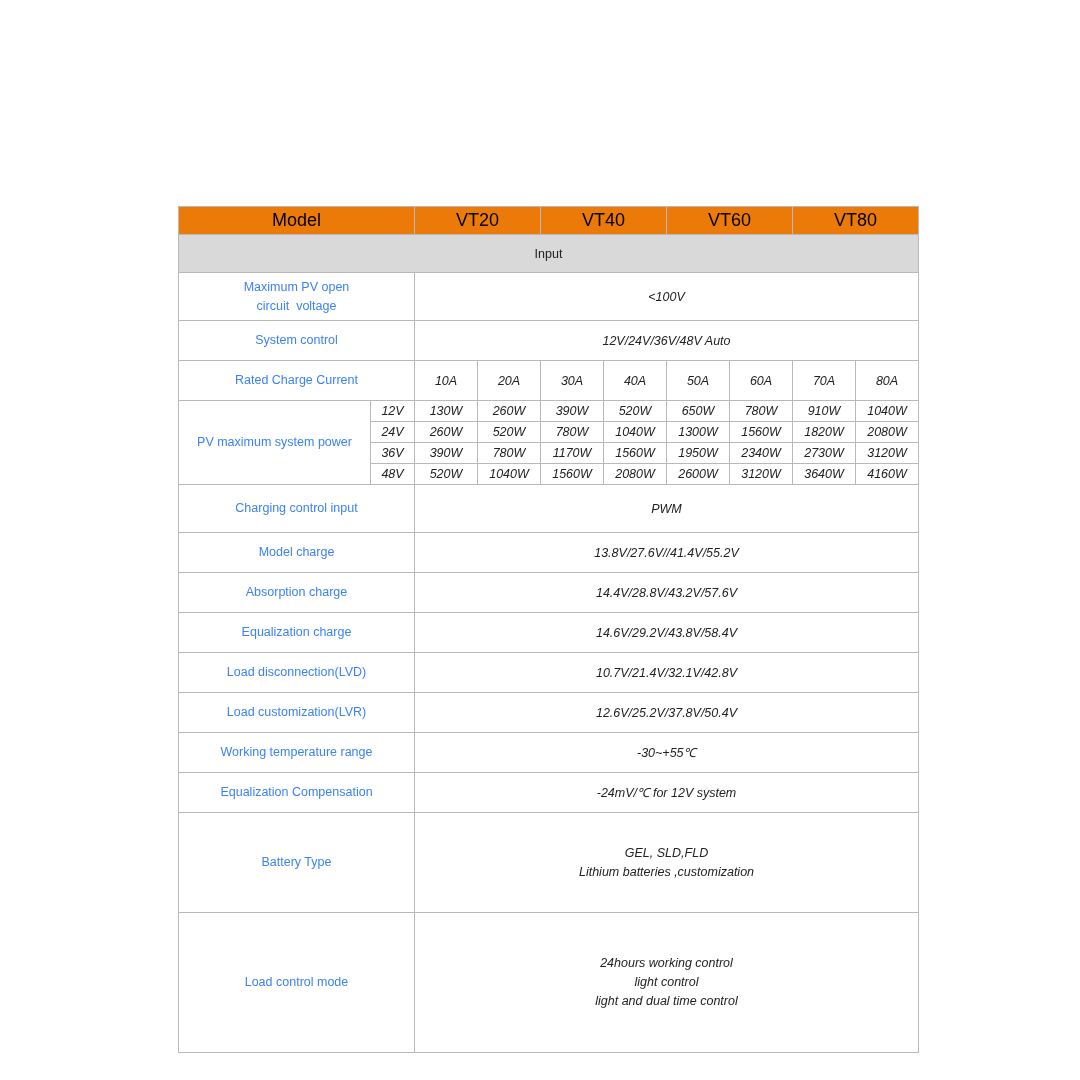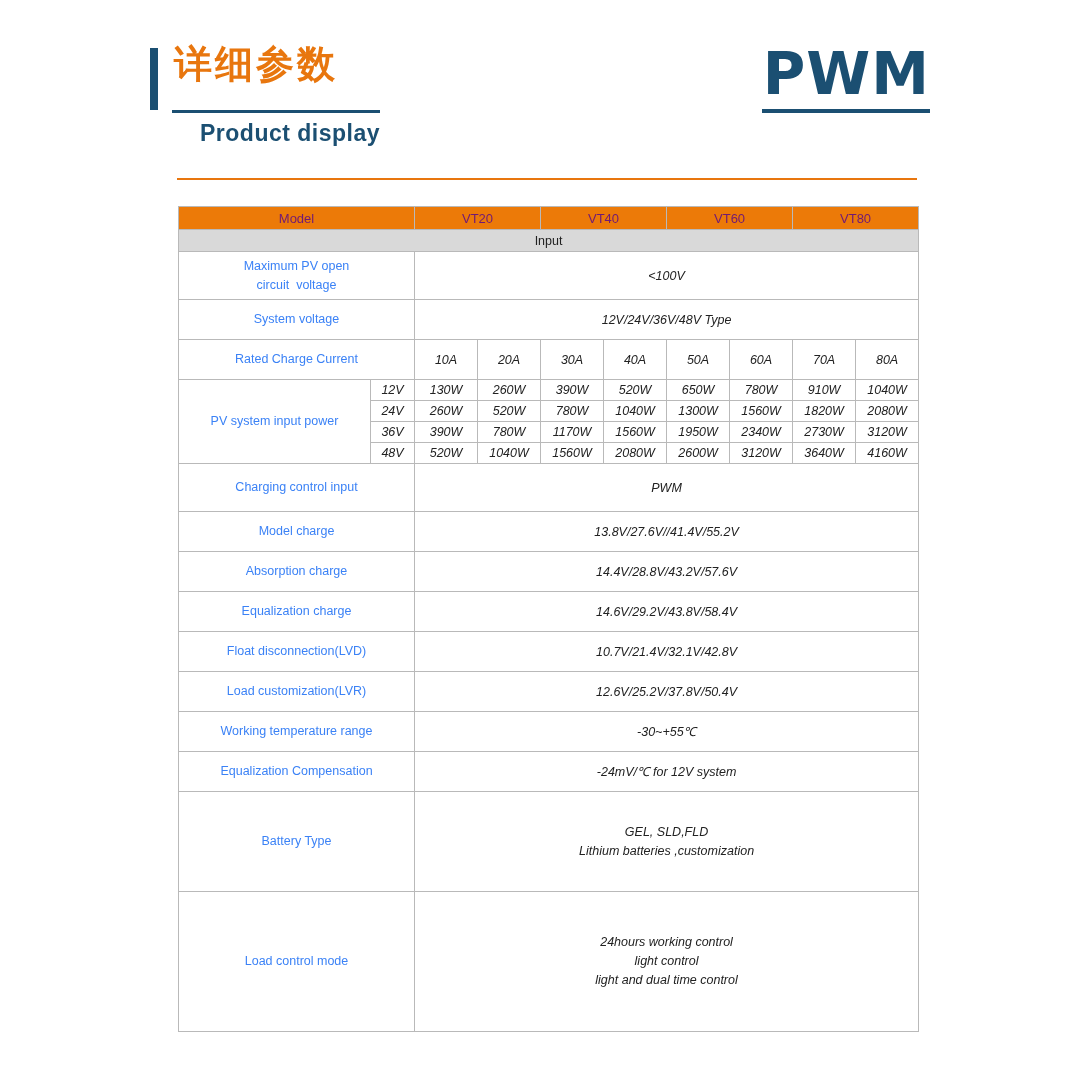--- a/index.html
+++ b/index.html
@@ -102,29 +102,29 @@
   }
   table.spec td, table.spec th {
     border: 1px solid #b9b9b9;
     padding: 3px 4px;
     text-align: center;
     vertical-align: middle;
     font-weight: normal;
   }
   .hdr td {
     background: #ec7a08;
-    color: #701a75;
-    font-size: 13px;
+    color: #000000;
+    font-size: 18px;
     height: 23px;
     border-color: #ec7a08;
   }
   .section-row td {
     background: #d9d9d9;
     color: #222;
-    height: 22px;
+    height: 38px;
     font-size: 12.5px;
   }
   .lbl {
     text-align: center;
     font-size: 12.5px;
     color: #3b82f6;
     line-height: 1.35;
   }
   .val {
     font-size: 12.5px;
@@ -135,33 +135,20 @@
 
   .multiline { line-height: 1.45; }
   .lh-batt { line-height: 1.5; margin-left: 47px; }
   .lh-load { line-height: 1.5; }
 </style>
 </head>
 <body>
 
 <div class="page">
 
-  <div class="header">
-    <div class="title-block">
-      <div class="title-bar"></div>
-      <div class="title-cn">详细参数</div>
-      <div class="title-underline"></div>
-      <div class="title-en">Product display</div>
-    </div>
-    <div class="brand">
-      <div class="brand-text">PWM</div>
-      <div class="brand-rule"></div>
-    </div>
-    <div class="header-rule"></div>
-  </div>
 
   <div class="table-wrap">
     <table class="spec">
       <colgroup>
         <col style="width:192px">
         <col style="width:44px">
         <col style="width:63px">
         <col style="width:63px">
         <col style="width:63px">
         <col style="width:63px">
@@ -183,38 +170,38 @@
         <tr class="section-row">
           <td colspan="10">Input</td>
         </tr>
 
         <tr>
           <td colspan="2" class="lbl r-tall multiline">Maximum PV open<br>circuit&nbsp; voltage</td>
           <td colspan="8" class="val">&lt;100V</td>
         </tr>
 
         <tr>
-          <td colspan="2" class="lbl r-mid">System voltage</td>
-          <td colspan="8" class="val">12V/24V/36V/48V Type</td>
+          <td colspan="2" class="lbl r-mid">System control</td>
+          <td colspan="8" class="val">12V/24V/36V/48V Auto</td>
         </tr>
 
         <tr>
           <td colspan="2" class="lbl r-mid">Rated Charge Current</td>
           <td class="val">10A</td>
           <td class="val">20A</td>
           <td class="val">30A</td>
           <td class="val">40A</td>
           <td class="val">50A</td>
           <td class="val">60A</td>
           <td class="val">70A</td>
           <td class="val">80A</td>
         </tr>
 
         <tr>
-          <td rowspan="4" class="lbl">PV system input power</td>
+          <td rowspan="4" class="lbl">PV maximum system power</td>
           <td class="val">12V</td>
           <td class="val">130W</td>
           <td class="val">260W</td>
           <td class="val">390W</td>
           <td class="val">520W</td>
           <td class="val">650W</td>
           <td class="val">780W</td>
           <td class="val">910W</td>
           <td class="val">1040W</td>
         </tr>
@@ -266,21 +253,21 @@
           <td colspan="2" class="lbl r-mid">Absorption charge</td>
           <td colspan="8" class="val">14.4V/28.8V/43.2V/57.6V</td>
         </tr>
 
         <tr>
           <td colspan="2" class="lbl r-mid">Equalization charge</td>
           <td colspan="8" class="val">14.6V/29.2V/43.8V/58.4V</td>
         </tr>
 
         <tr>
-          <td colspan="2" class="lbl r-mid">Float disconnection(LVD)</td>
+          <td colspan="2" class="lbl r-mid">Load disconnection(LVD)</td>
           <td colspan="8" class="val">10.7V/21.4V/32.1V/42.8V</td>
         </tr>
 
         <tr>
           <td colspan="2" class="lbl r-mid">Load customization(LVR)</td>
           <td colspan="8" class="val">12.6V/25.2V/37.8V/50.4V</td>
         </tr>
 
         <tr>
           <td colspan="2" class="lbl r-mid">Working temperature range</td>

